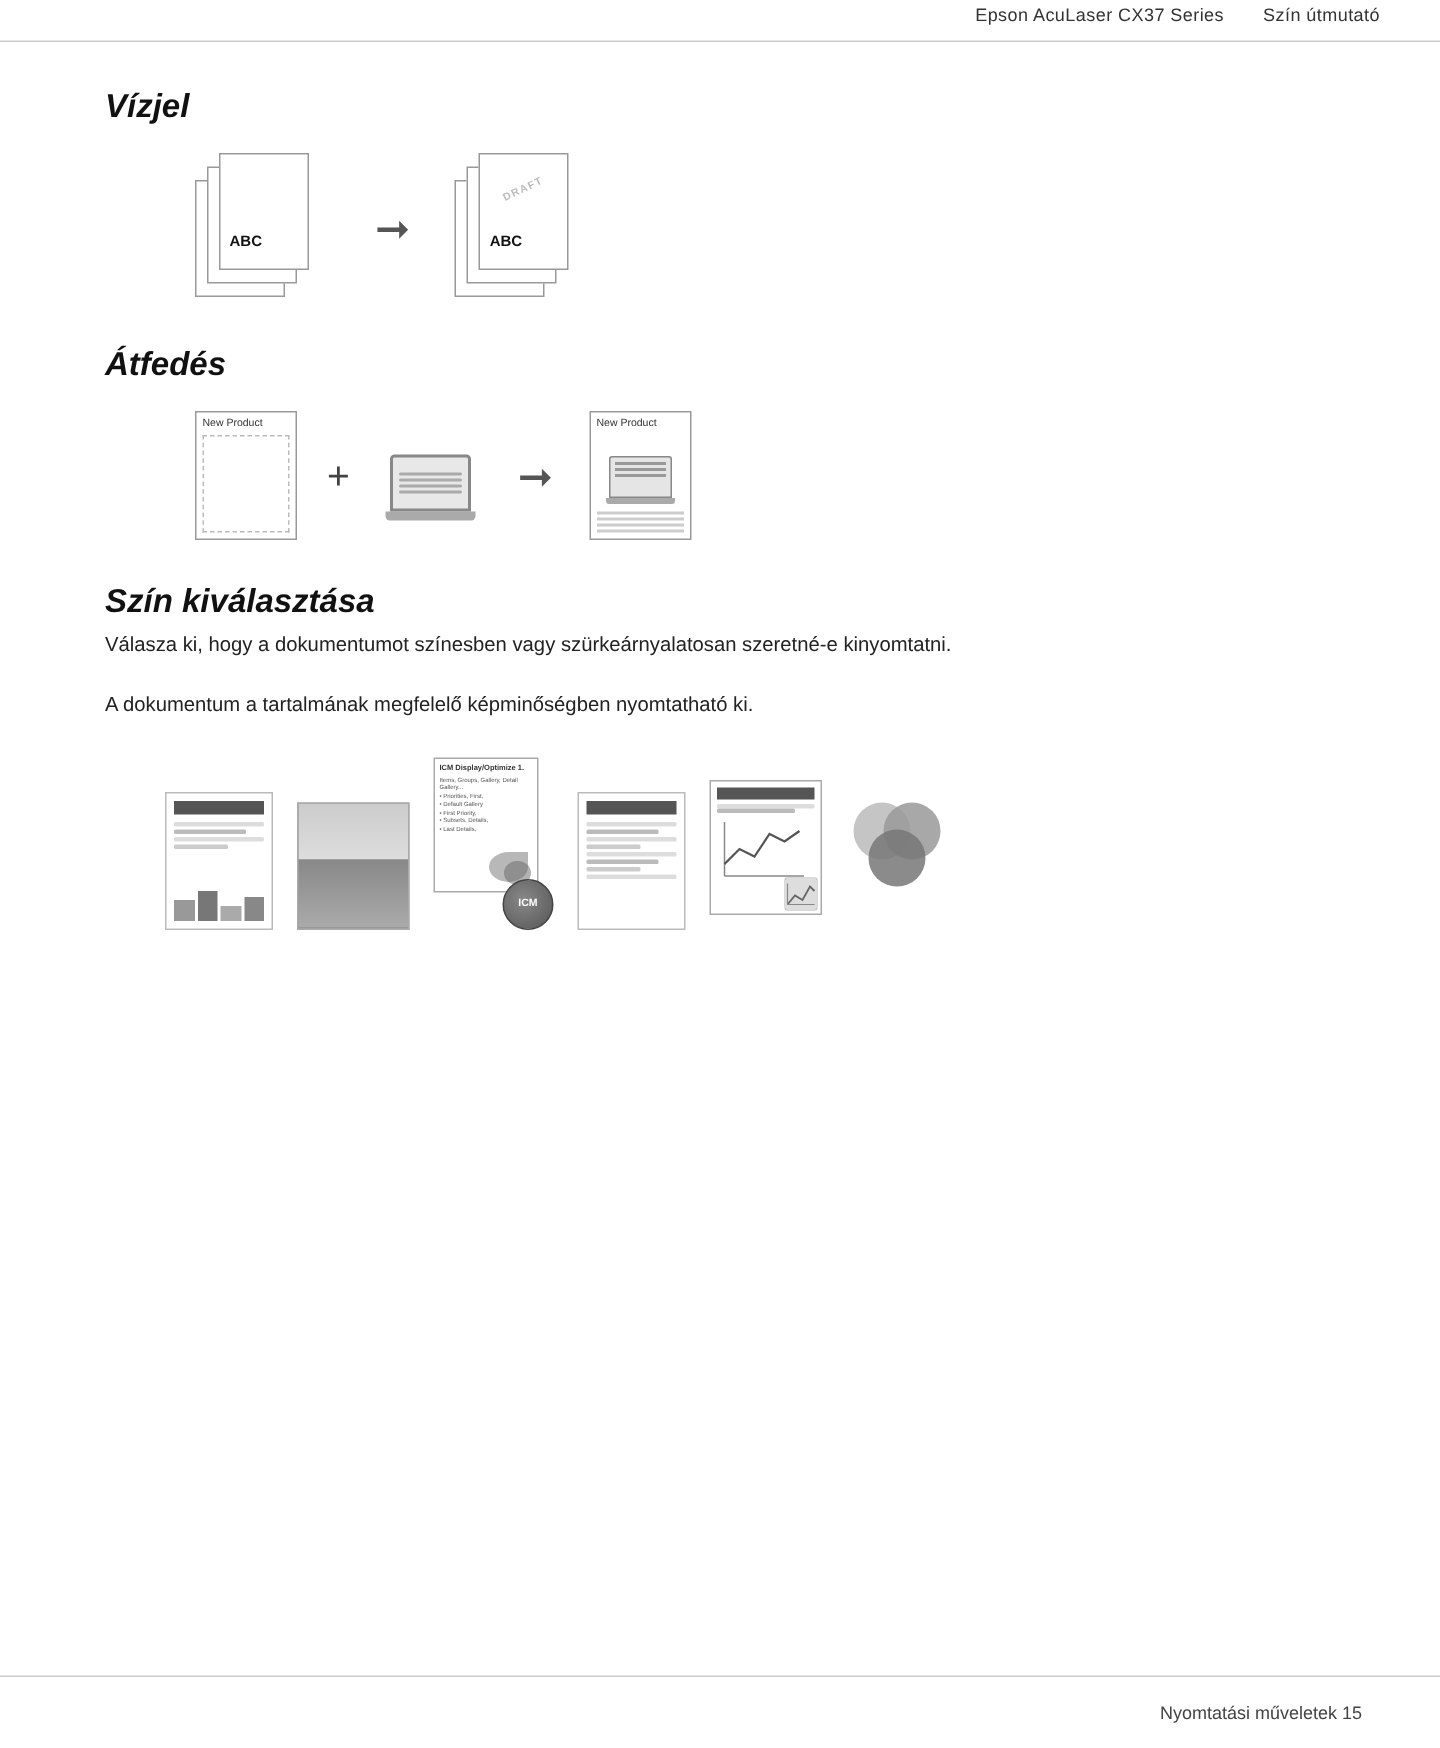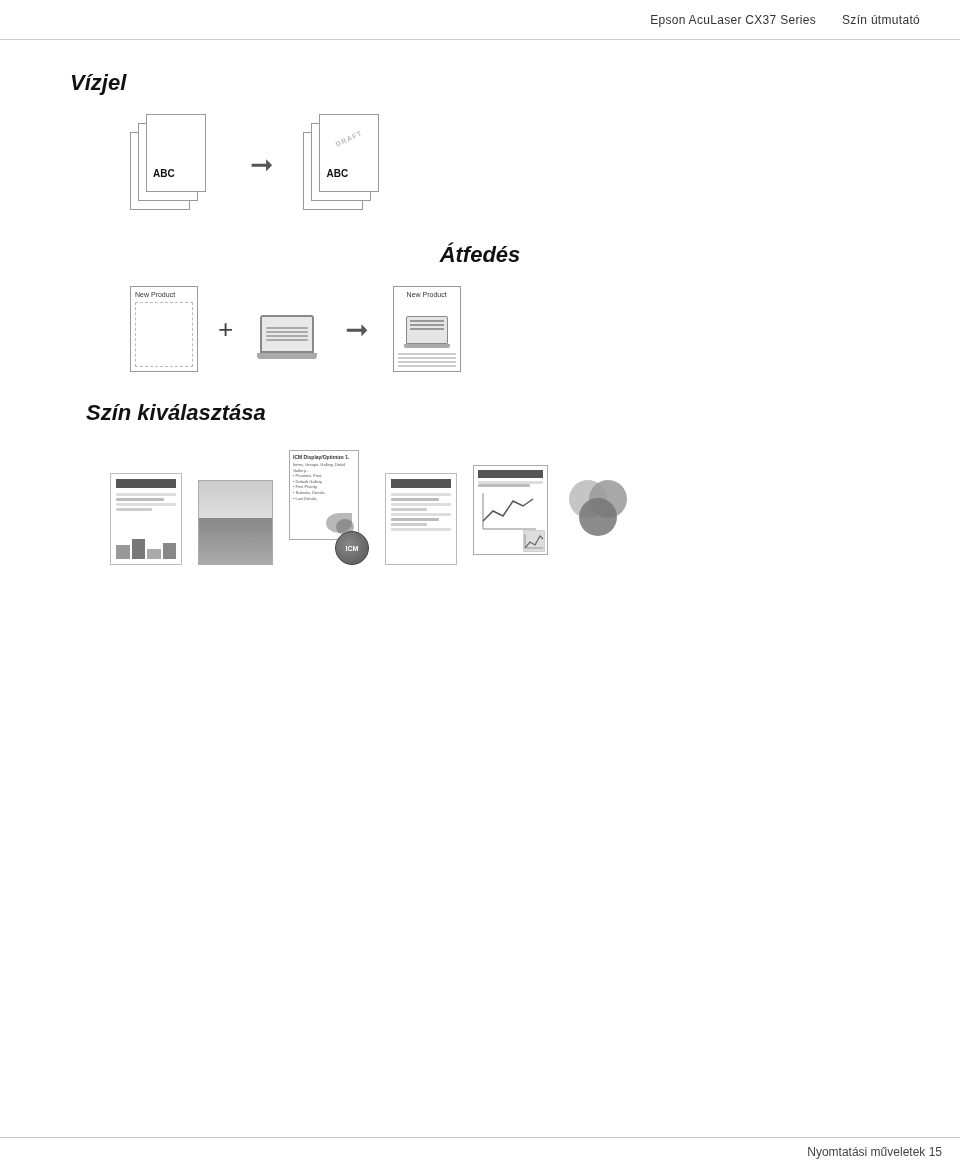--- a/index.html
+++ b/index.html
@@ -10,24 +10,24 @@
       font-family: 'Arial', sans-serif;
       color: #1a1a1a;
       position: relative;
       overflow: hidden;
     }
 
     
     .header {
       display: flex;
       justify-content: flex-end;
-      align-items: center;
+      align-items: flex-end;
       padding: 10px 40px;
       border-bottom: 1px solid #ccc;
-      height: 40px;
+      height: 28px;
     }
     .header-title {
       font-size: 12px;
       color: #333;
       letter-spacing: 0.3px;
     }
     .header-separator {
       margin: 0 8px;
       color: #333;
       font-size: 12px;
@@ -206,21 +206,20 @@
       right: 8px;
       bottom: 8px;
       display: flex;
       align-items: center;
       justify-content: center;
     }
 
     
     .section-color {
       margin-top: 10px;
-      margin-left: 16px;
     }
 
     
     .section-qc {
       margin-top: 20px;
     }
 
     
     .icons-row {
       display: flex;
@@ -314,26 +313,26 @@
       border-radius: 50%;
       position: absolute;
     }
 
     
     .footer {
       position: absolute;
       bottom: 0;
       left: 0;
       right: 0;
-      height: 28px;
+      height: 48px;
       border-top: 1px solid #ccc;
       display: flex;
       align-items: center;
       justify-content: space-between;
-      padding: 0 18px;
+      padding: 0 52px;
     }
     .footer-left {
       font-size: 12px;
       color: #444;
     }
     .footer-right {
       font-size: 12px;
       color: #444;
     }
 
@@ -460,21 +459,21 @@
           <span class="draft-text">DRAFT</span>
         </div>
         <div class="page-item p3">
           <span class="page-abc">ABC</span>
           <span class="draft-text">DRAFT</span>
         </div>
       </div>
     </div>
   </div>
 
-  <div style="margin-top:10px;text-align:center;">
+  <div style="margin-top:10px;">
     <div class="section-title">Átfedés</div>
 
     <div class="overlay-diagram">
 
       <div class="overlay-page">
         <div class="overlay-page-label">New Product</div>
         <div class="overlay-page-content"></div>
       </div>
 
       <div class="plus-sign">+</div>
@@ -512,23 +511,25 @@
           <div class="overlap-line"></div>
           <div class="overlap-line"></div>
           <div class="overlap-line"></div>
         </div>
       </div>
     </div>
   </div>
 
   <div class="section-color">
     <div class="section-title">Szín kiválasztása</div>
+    <div class="section-desc">Válasza ki, hogy a dokumentumot színesben vagy szürkeárnyalatosan szeretné-e kinyomtatni.</div>
   </div>
 
   <div class="section-qc">
+    <div class="section-desc">A dokumentum a tartalmának megfelelő képminőségben nyomtatható ki.</div>
 
     <div class="icons-row">
 
       <div style="display:flex; flex-direction:column; align-items:center;">
         <div class="text-doc">
           <div class="text-doc-bar"></div>
           <div class="text-doc-line"></div>
           <div class="text-doc-line med"></div>
           <div class="text-doc-line"></div>
           <div class="text-doc-line short"></div>

